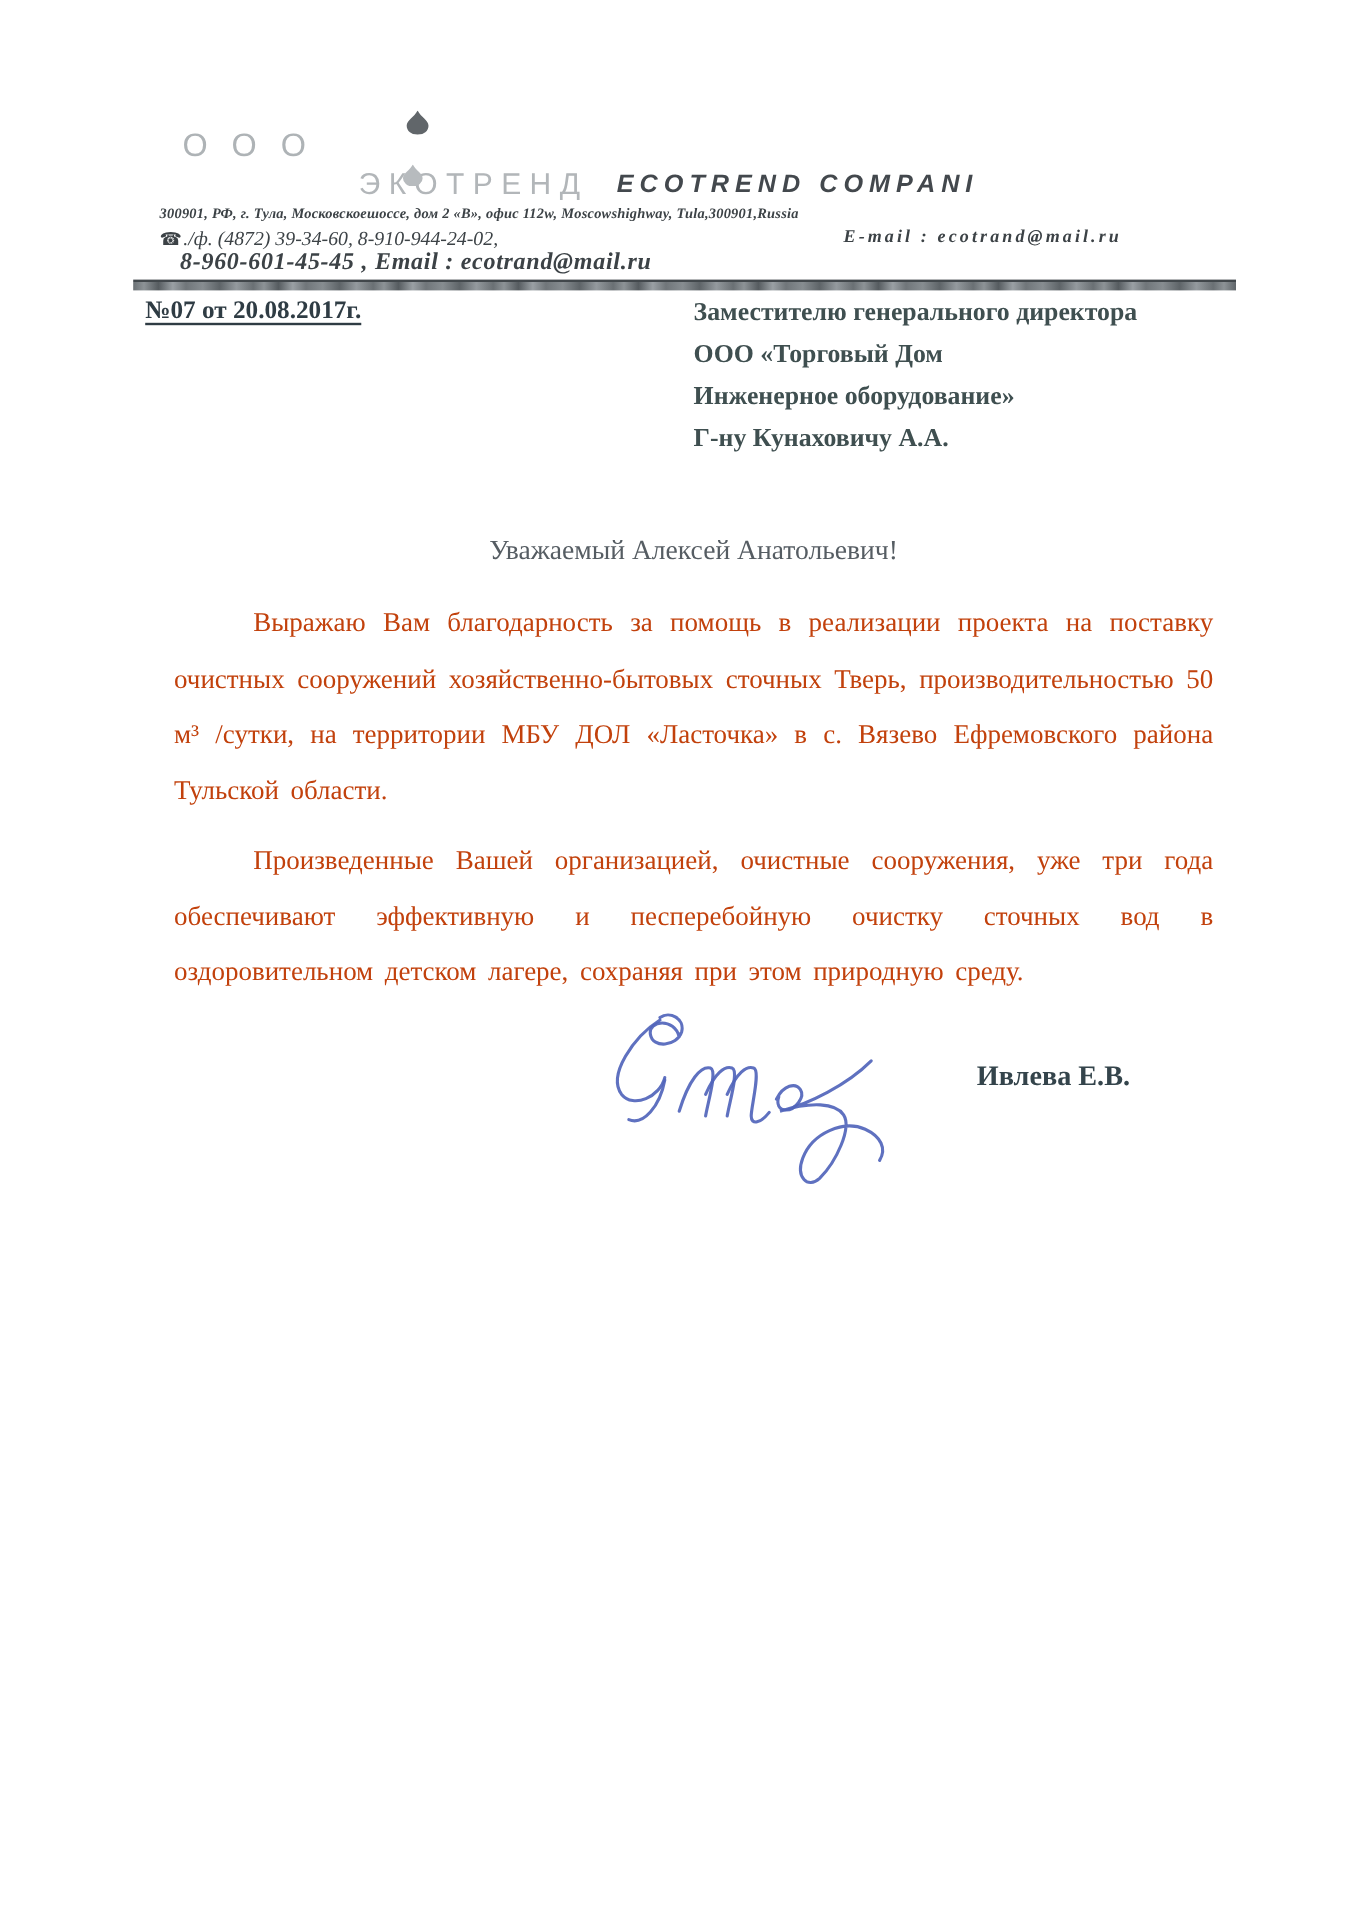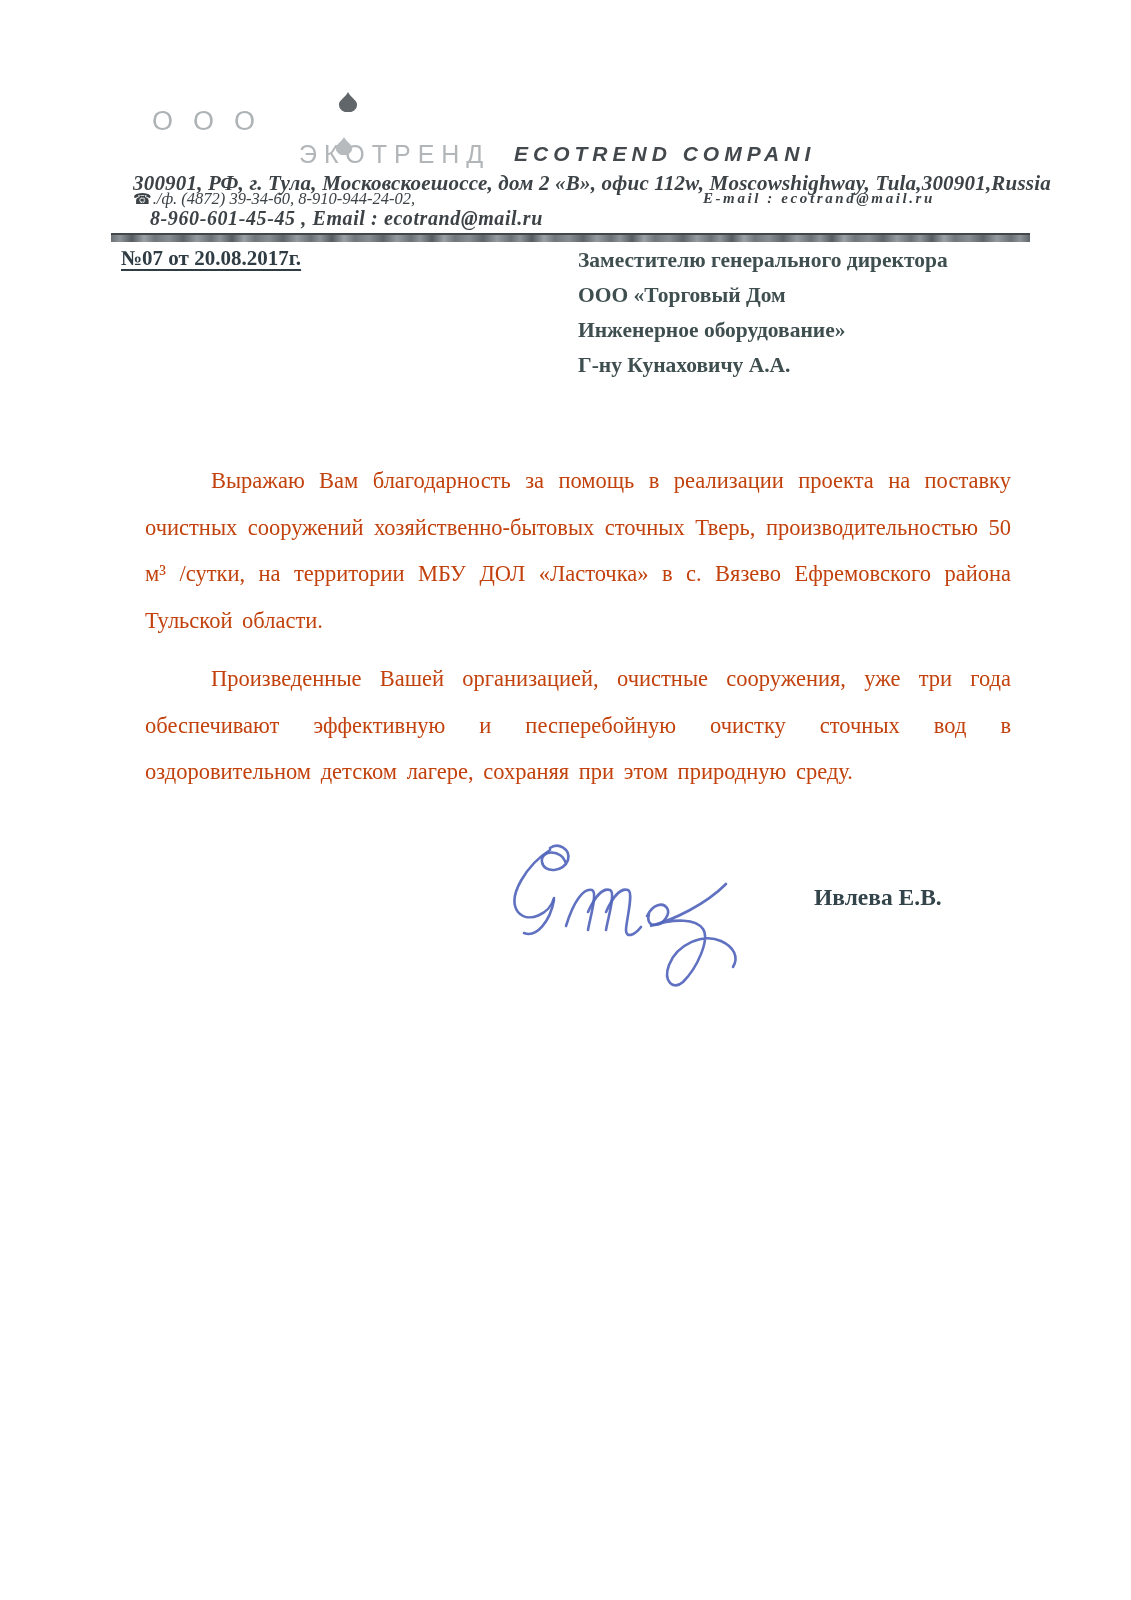--- a/index.html
+++ b/index.html
@@ -34,21 +34,21 @@
 
   .company-en{
     position:absolute;left:514px;top:142px;
     font-family:"Liberation Sans", sans-serif;
     font-style:italic;font-weight:bold;
     font-size:21px;letter-spacing:5px;color:#43484d;
   }
   .addr-line{
     position:absolute;left:133px;top:171px;
     font-style:italic;font-weight:bold;
-    font-size:21px;color:#3c4246;
+    font-size:12px;color:#3c4246;
     letter-spacing:0.2px;white-space:nowrap;
   }
   .phone-line1{
     position:absolute;left:133px;top:189px;
     font-style:italic;font-weight:normal;
     font-size:16.5px;color:#3c4246;white-space:nowrap;
   }
   .phone-line1 .ph-icon{font-style:normal;font-size:15px;margin-right:1px;}
   .email-right{
     position:absolute;right:196px;top:190px;
@@ -144,20 +144,21 @@
   <div class="ref-line">№07 от 20.08.2017г.</div>
 
   <div class="recipient">
     <div>Заместителю генерального директора</div>
     <div>ООО «Торговый Дом</div>
     <div>Инженерное оборудование»</div>
     <div>Г-ну Кунаховичу А.А.</div>
   </div>
 
   <div class="letter-body">
+    <div class="salutation">Уважаемый Алексей Анатольевич!</div>
     <p>Выражаю Вам благодарность за помощь в реализации проекта на поставку очистных сооружений хозяйственно-бытовых сточных Тверь, производительностью 50 м³ /сутки, на территории МБУ ДОЛ «Ласточка» в с. Вязево Ефремовского района Тульской области.</p>
     <p>Произведенные Вашей организацией, очистные сооружения, уже три года обеспечивают эффективную и песперебойную очистку сточных вод в оздоровительном детском лагере, сохраняя при этом природную среду.</p>
   </div>
 
 
   <svg class="sig-svg" viewBox="0 0 300 170">
     <path d="M116,36 C112,20 90,22 92,34 C94,46 114,44 118,32 C121,21 108,14 100,20"></path>
     <path d="M100,22 C78,36 56,68 68,84 C78,96 100,86 104,70"></path>
     <path d="M104,72 C100,94 86,110 74,105"></path>
     <path d="M116,98 C124,72 134,60 142,62 C148,64 140,90 138,102"></path>

